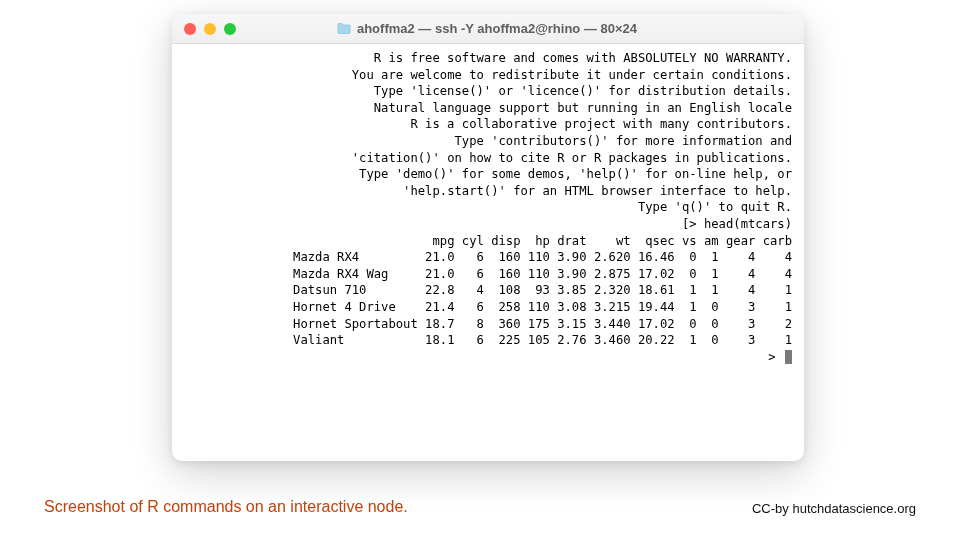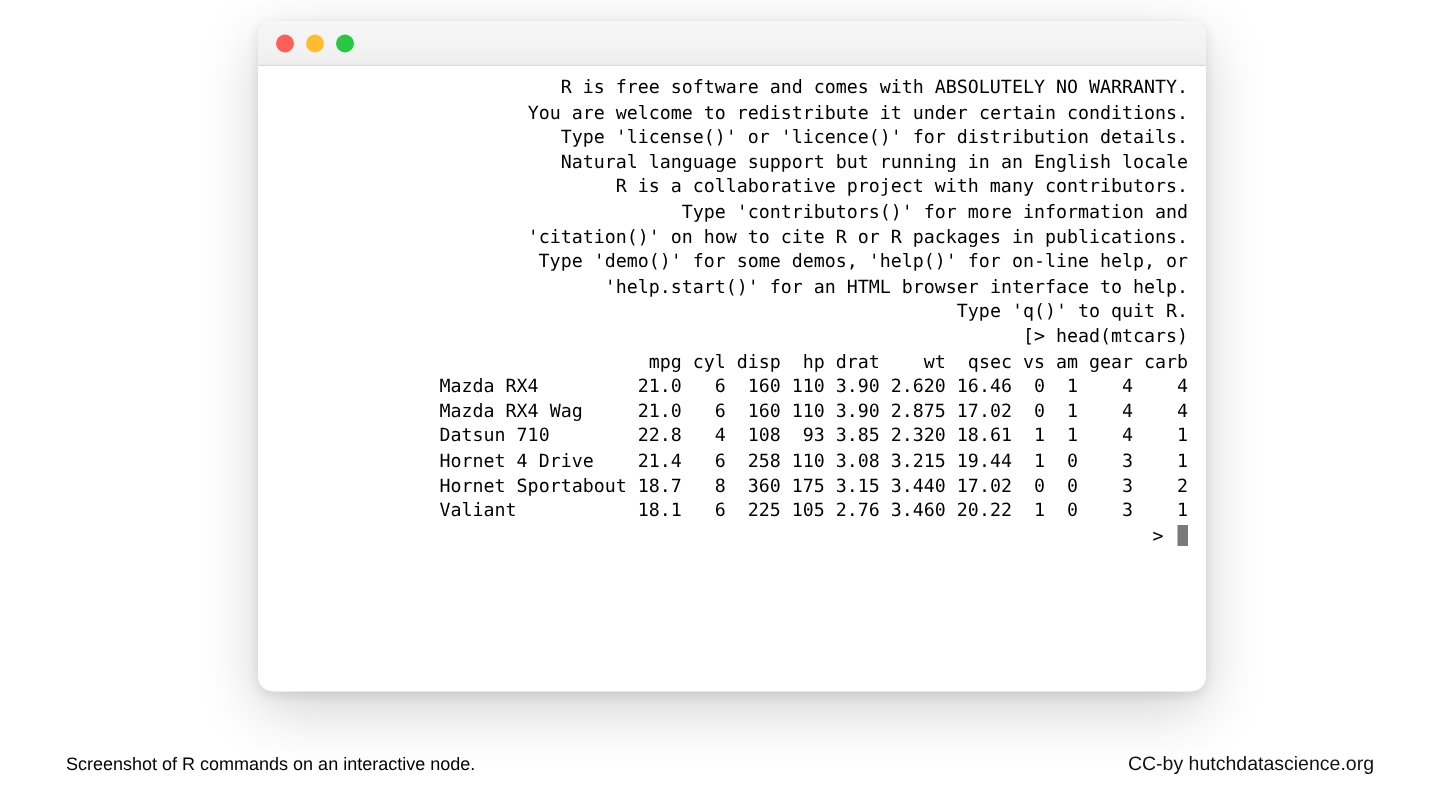--- a/index.html
+++ b/index.html
@@ -87,41 +87,49 @@
     width: 7px;
     height: 14px;
     background: #7a7a7a;
     vertical-align: text-bottom;
     margin-left: 2px;
   }
   .caption-left {
     position: absolute;
     left: 44px;
     bottom: 24px;
-    font-size: 12px;
-    color: #000000;
+    font-size: 16px;
+    color: #c2410c;
   }
   .caption-right {
     position: absolute;
     right: 44px;
     bottom: 24px;
     font-size: 13px;
     color: #111;
   }
 </style>
 </head>
 <body>
 
 <div class="stage">
   <div class="terminal-window">
     <div class="titlebar">
       <div class="traffic-lights">
         <div class="dot red"></div>
         <div class="dot yellow"></div>
         <div class="dot green"></div>
       </div>
+      <div class="title-center">
+        <span class="folder-icon">
+          <svg width="14" height="11" viewBox="0 0 14 11">
+            <path d="M1 1.8 C1 1 1.5 0.6 2.2 0.6 L5 0.6 L6.2 2 L12 2 C12.7 2 13 2.4 13 3 L13 9.4 C13 10 12.6 10.4 12 10.4 L2 10.4 C1.4 10.4 1 10 1 9.4 Z" fill="#a8d8ef" stroke="#6fb6d6" stroke-width="0.6"></path>
+          </svg>
+        </span>
+        <span>ahoffma2 — ssh -Y ahoffma2@rhino — 80×24</span>
+      </div>
     </div>
     <div class="terminal-body" id="termbody"><span class="line"></span><span class="line">R is free software and comes with ABSOLUTELY NO WARRANTY.</span><span class="line">You are welcome to redistribute it under certain conditions.</span><span class="line">Type 'license()' or 'licence()' for distribution details.</span><span class="line"></span><span class="line">  Natural language support but running in an English locale</span><span class="line"></span><span class="line">R is a collaborative project with many contributors.</span><span class="line">Type 'contributors()' for more information and</span><span class="line">'citation()' on how to cite R or R packages in publications.</span><span class="line"></span><span class="line">Type 'demo()' for some demos, 'help()' for on-line help, or</span><span class="line">'help.start()' for an HTML browser interface to help.</span><span class="line">Type 'q()' to quit R.</span><span class="line"></span><span class="line">[&gt; head(mtcars)</span><span class="line">                   mpg cyl disp  hp drat    wt  qsec vs am gear carb</span><span class="line">Mazda RX4         21.0   6  160 110 3.90 2.620 16.46  0  1    4    4</span><span class="line">Mazda RX4 Wag     21.0   6  160 110 3.90 2.875 17.02  0  1    4    4</span><span class="line">Datsun 710        22.8   4  108  93 3.85 2.320 18.61  1  1    4    1</span><span class="line">Hornet 4 Drive    21.4   6  258 110 3.08 3.215 19.44  1  0    3    1</span><span class="line">Hornet Sportabout 18.7   8  360 175 3.15 3.440 17.02  0  0    3    2</span><span class="line">Valiant           18.1   6  225 105 2.76 3.460 20.22  1  0    3    1</span><span class="line">&gt; <span class="cursor"></span></span></div>
   </div>
 
   <div class="caption-left">Screenshot of R commands on an interactive node.</div>
   <div class="caption-right">CC-by hutchdatascience.org</div>
 </div>
 
 </body></html>

